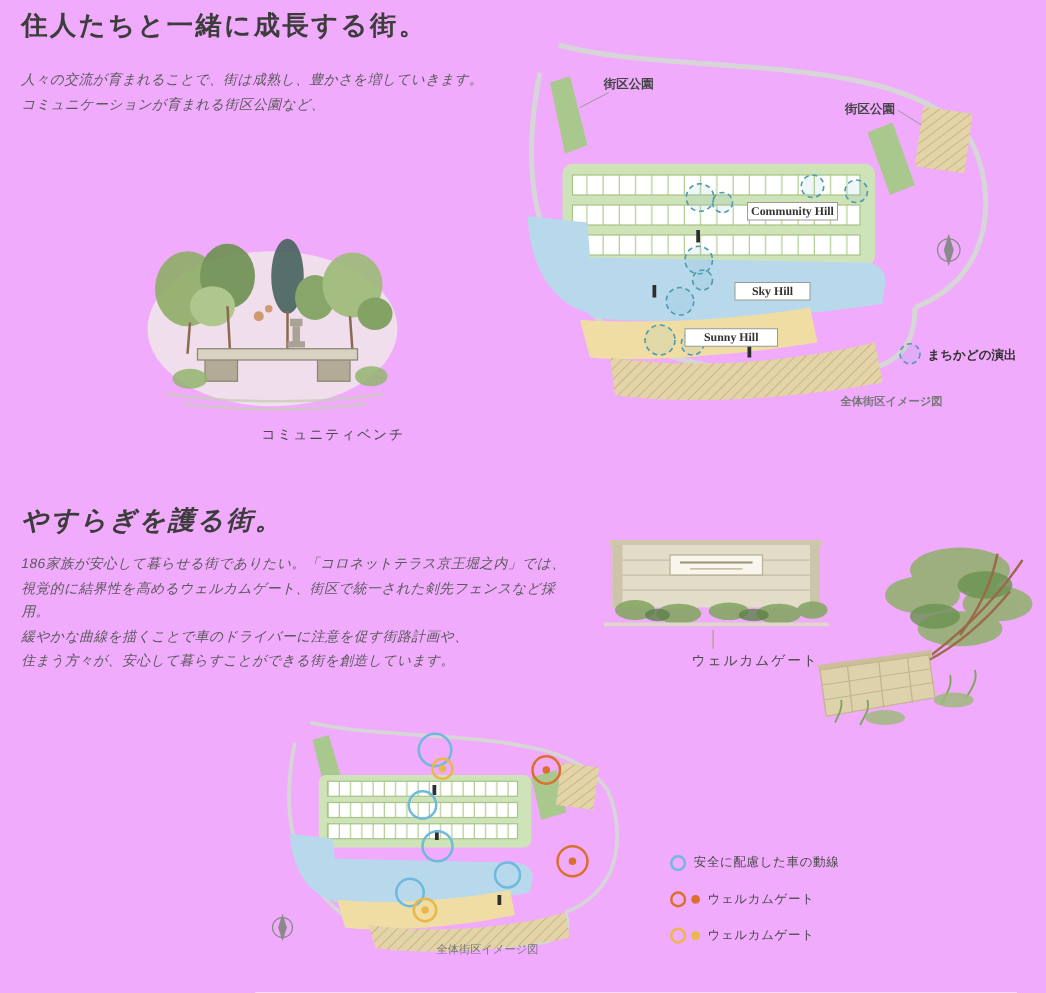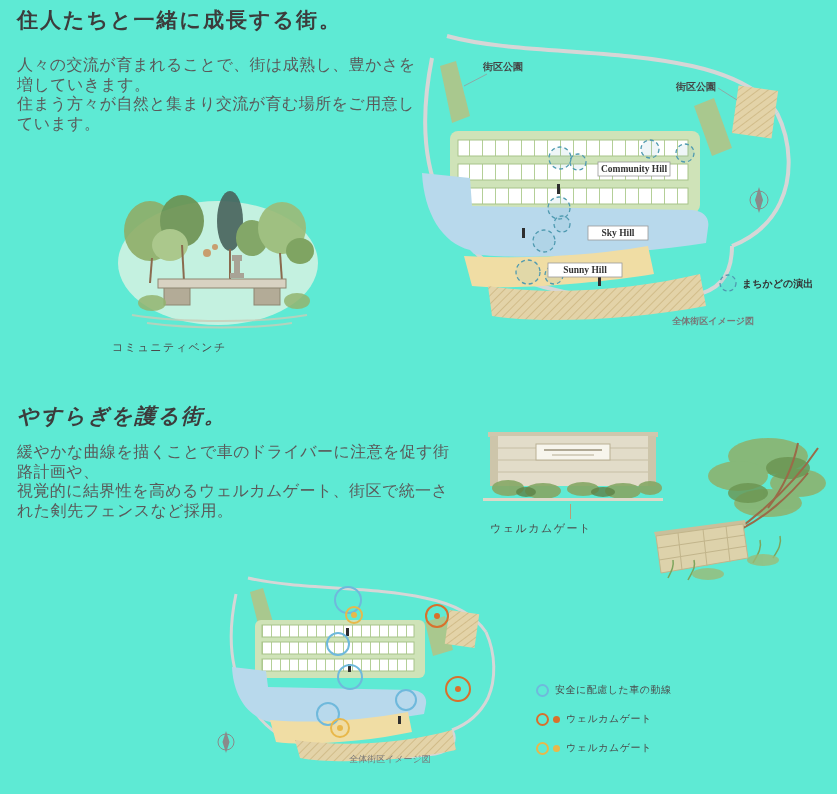--- a/index.html
+++ b/index.html
@@ -1,45 +1,45 @@
 <!DOCTYPE html>
 <html><head>
 <meta charset="utf-8">
 <style>
   * { margin:0; padding:0; box-sizing:border-box; }
   html,body { background:#ffffff; }
   .page {
-    position:relative; width:837px; height:794px; background:#5eead4;
+    position:relative; width:837px; height:794px; background:#f0abfc;
     font-family:"Liberation Sans","DejaVu Sans",sans-serif; overflow:hidden;
   }
   .abs { position:absolute; }
   .sec-title {
     font-family:"Liberation Serif","DejaVu Serif",serif;
     font-size:21px; font-weight:600; color:#3c3c3c; letter-spacing:2px;
   }
-  .body-text { font-size:16px; line-height:19.5px; color:#5a5a5a; letter-spacing:0.4px; }
-  .caption { font-size:11px; color:#4a4a4a; letter-spacing:1.5px; text-align:left; }
+  .body-text { font-size:11px; line-height:19.5px; color:#5a5a5a; letter-spacing:0.4px;font-style:italic; }
+  .caption { font-size:11px; color:#4a4a4a; letter-spacing:1.5px; text-align:right; }
   .legend-row { display:flex; align-items:center; margin-bottom:15px;padding-left:28px; }
   .lg-icon { display:flex; align-items:center; margin-right:6px; }
   .lg-circle { display:inline-block; width:13px; height:13px; border-radius:50%; border:2px solid #999; background:transparent; }
   .lg-dot { display:inline-block; width:7px; height:7px; border-radius:50%; margin-left:4px; }
   .lg-label { font-size:10px; color:#4a4a4a; letter-spacing:0.5px; }
   .connector { width:1px; background:#b89d77; }
   svg text { user-select:none; }
 </style>
 </head>
 <body>
 
 <div class="page">
 
   <h1 class="sec-title abs" style="left:17px; top:6px;">住人たちと一緒に成長する街。</h1>
 
   <div class="body-text abs" style="left:17px; top:55px; width:400px;">
     <div>人々の交流が育まれることで、街は成熟し、豊かさを増していきます。</div>
-    <div>住まう方々が自然と集まり交流が育む場所をご用意しています。</div>
+    <div>コミュニケーションが育まれる街区公園など、</div>
   </div>
 
   <div class="abs" style="left:112px; top:183px; width:212px; height:152px;">
     <svg viewBox="0 0 212 152" width="212" height="152">
       <ellipse cx="106" cy="80" rx="100" ry="62" fill="#f0f3e6" opacity="0.7"></ellipse>
       <g opacity="0.9">
         <ellipse cx="38" cy="48" rx="26" ry="30" fill="#8fae68"></ellipse>
         <ellipse cx="70" cy="38" rx="22" ry="26" fill="#6d9150"></ellipse>
         <ellipse cx="58" cy="62" rx="18" ry="16" fill="#a9c484"></ellipse>
         <ellipse cx="118" cy="38" rx="13" ry="30" fill="#47635c"></ellipse>
@@ -160,22 +160,24 @@
         <path d="M 367,159 L 371,172 L 367,185 L 363,172 Z" fill="#8a8a8a"></path>
       </g>
 
       <text x="362" y="296" text-anchor="end" font-size="9" fill="#777">全体街区イメージ図</text>
     </svg>
   </div>
 
   <h1 class="sec-title abs" style="left:17px; top:402px;font-style:italic;">やすらぎを護る街。</h1>
 
   <div class="body-text abs" style="left:17px; top:442px; width:440px;">
+    <div>186家族が安心して暮らせる街でありたい。「コロネットテラス京王堀之内」では、</div>
+    <div>視覚的に結界性を高めるウェルカムゲート、街区で統一された剣先フェンスなど採用。</div>
     <div>緩やかな曲線を描くことで車のドライバーに注意を促す街路計画や、</div>
-    <div>視覚的に結界性を高めるウェルカムゲート、街区で統一された剣先フェンスなど採用。</div>
+    <div>住まう方々が、安心して暮らすことができる街を創造しています。</div>
   </div>
 
   <div class="abs" style="left:478px; top:418px; width:190px; height:92px;">
     <svg viewBox="0 0 190 92" width="190" height="92">
       <rect x="10" y="14" width="170" height="5" fill="#cfc7ad"></rect>
       <rect x="12" y="18" width="166" height="50" fill="#e2dcc9"></rect>
       <g stroke="#c6bea4" stroke-width="1">
         <line x1="12" y1="30" x2="178" y2="30"></line>
         <line x1="12" y1="42" x2="178" y2="42"></line>
         <line x1="12" y1="54" x2="178" y2="54"></line>

